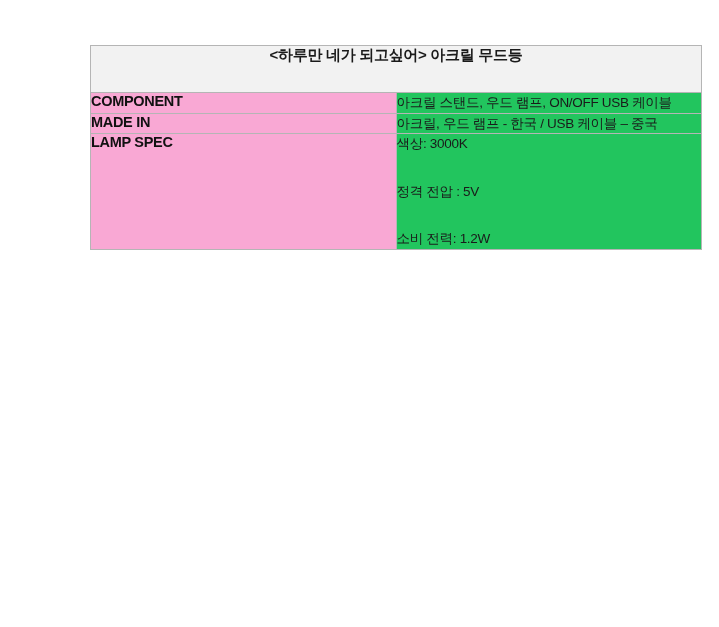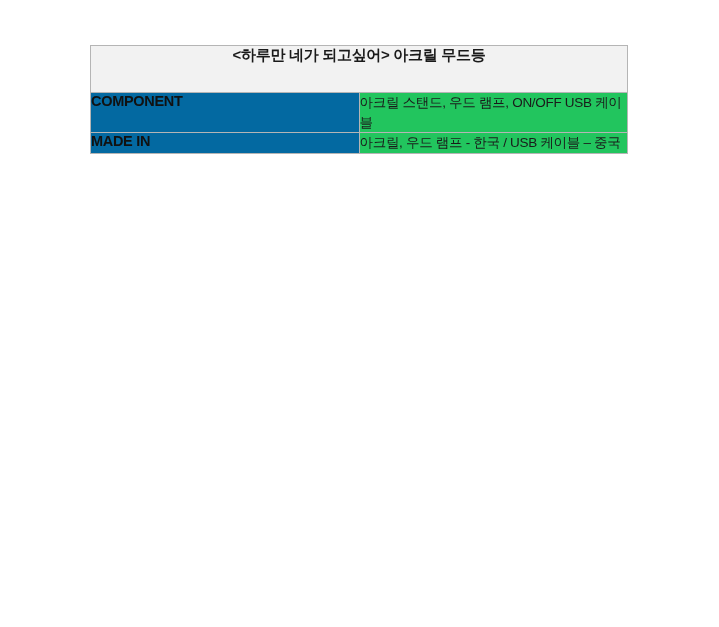--- a/index.html
+++ b/index.html
@@ -16,21 +16,21 @@
   }
   .page {
     position: relative;
     width: 719px;
     height: 627px;
   }
   .spec-table {
     position: absolute;
     left: 90px;
     top: 45px;
-    width: 538px;
+    width: 612px;
     border-collapse: collapse;
     table-layout: fixed;
     border: 1px solid #b5b5b5;
   }
   .spec-table th,
   .spec-table td {
     border: 1px solid #b5b5b5;
     vertical-align: top;
     padding: 0;
   }
@@ -45,21 +45,21 @@
     padding: 0 10px;
     vertical-align: middle;
   }
   .label-cell {
     width: 134px;
     font-size: 14.5px;
     font-weight: bold;
     letter-spacing: -0.3px;
     color: #111111;
     padding: 17px 0 17px 14px;
-    background: #0369a1;
+    background: #f9a8d4;
   }
   .value-cell {
     font-size: 13.5px;
     letter-spacing: -0.3px;
     color: #1a1a1a;
     padding: 18px 12px 18px 14px;
     background: #22c55e;
     line-height: 1.45;
   }
   .value-cell .line {
@@ -94,15 +94,23 @@
 
 
       <tr>
         <td class="label-cell">MADE IN</td>
         <td class="value-cell single">
           <p class="line">아크릴, 우드 램프 - 한국 / USB 케이블 – 중국</p>
         </td>
       </tr>
 
 
+      <tr>
+        <td class="label-cell tall-label">LAMP SPEC</td>
+        <td class="value-cell">
+          <p class="line">색상: 3000K</p>
+          <p class="line">정격 전압 : 5V</p>
+          <p class="line">소비 전력: 1.2W</p>
+        </td>
+      </tr>
     </tbody>
   </table>
 </div>
 
 </body></html>

